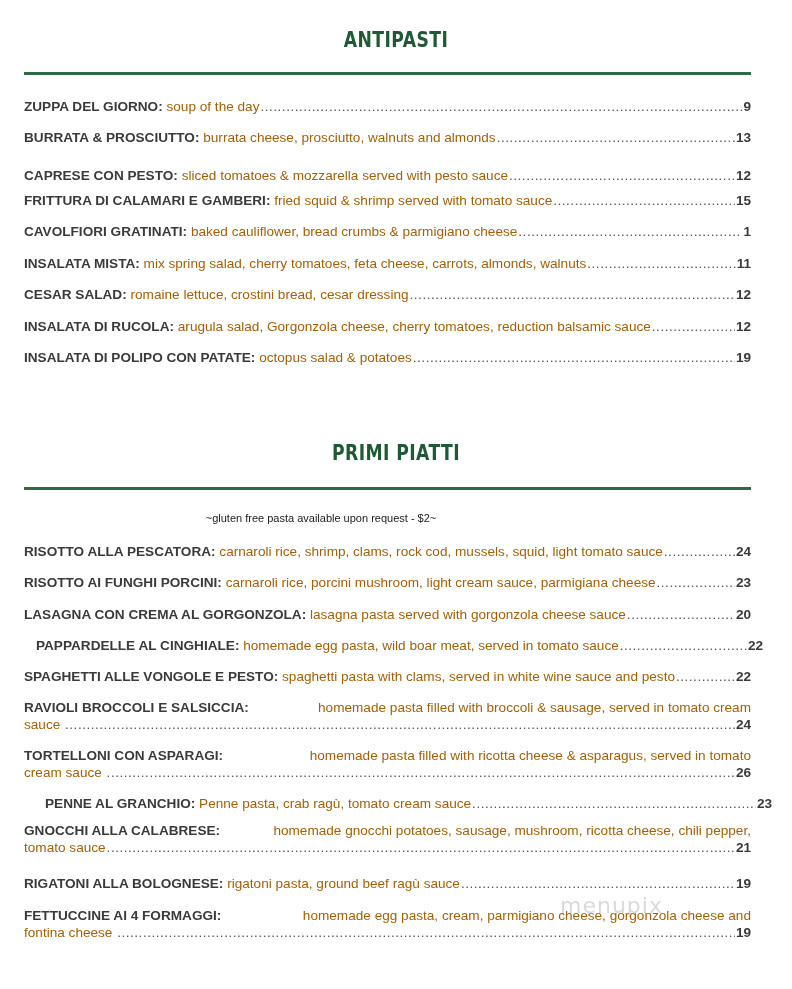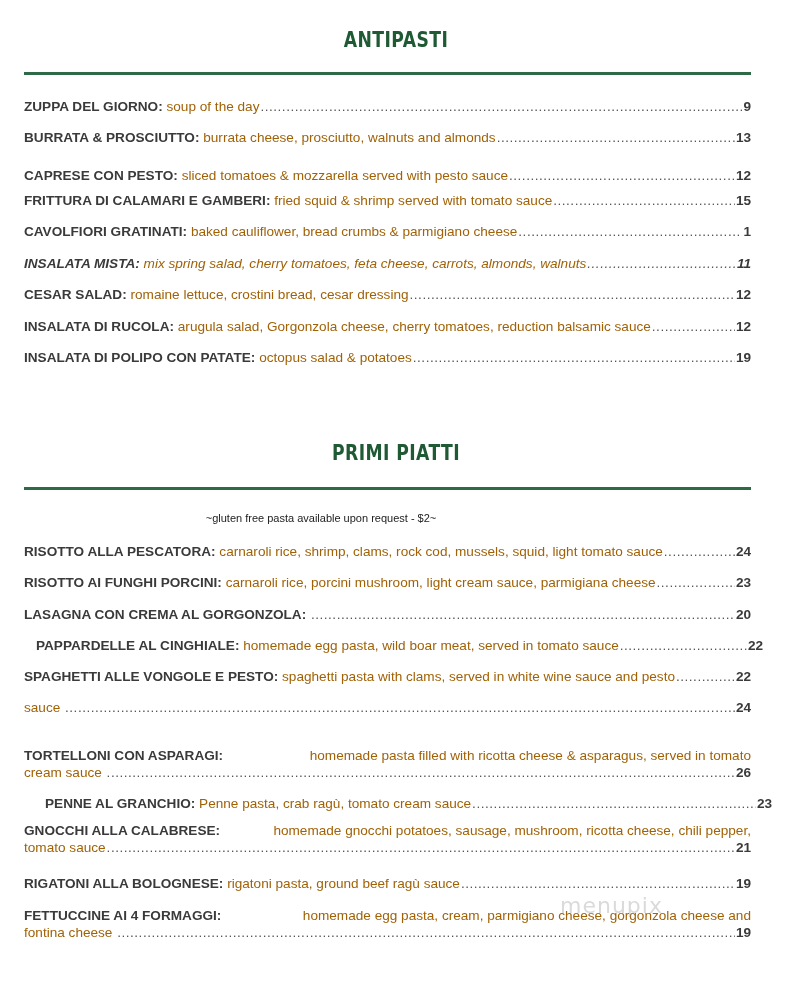--- a/index.html
+++ b/index.html
@@ -34,21 +34,21 @@
   </div>
 <div class="item" style="top:167px;">
     <div class="line"><span class="name">CAPRESE CON PESTO:</span>&nbsp;<span class="desc">sliced tomatoes &amp; mozzarella served with pesto sauce</span><span class="dots"></span><span class="price">12</span></div>
   </div>
 <div class="item" style="top:192px;">
     <div class="line"><span class="name">FRITTURA DI CALAMARI E GAMBERI:</span>&nbsp;<span class="desc">fried squid &amp; shrimp served with tomato sauce</span><span class="dots"></span><span class="price">15</span></div>
   </div>
 <div class="item" style="top:223px;">
     <div class="line"><span class="name">CAVOLFIORI GRATINATI:</span>&nbsp;<span class="desc">baked cauliflower, bread crumbs &amp; parmigiano cheese</span><span class="dots"></span><span class="price">1</span></div>
   </div>
-<div class="item" style="top:255px;font-style:italic;">
+<div class="item" style="top:255px;">
     <div class="line"><span class="name">INSALATA MISTA:</span>&nbsp;<span class="desc">mix spring salad, cherry tomatoes, feta cheese, carrots, almonds, walnuts</span><span class="dots"></span><span class="price">11</span></div>
   </div>
 <div class="item" style="top:286px;">
     <div class="line"><span class="name">CESAR SALAD:</span>&nbsp;<span class="desc">romaine lettuce, crostini bread, cesar dressing</span><span class="dots"></span><span class="price">12</span></div>
   </div>
 <div class="item" style="top:318px;">
     <div class="line"><span class="name">INSALATA DI RUCOLA:</span>&nbsp;<span class="desc">arugula salad, Gorgonzola cheese, cherry tomatoes, reduction balsamic sauce</span><span class="dots"></span><span class="price">12</span></div>
   </div>
 <div class="item" style="top:349px;">
     <div class="line"><span class="name">INSALATA DI POLIPO CON PATATE:</span>&nbsp;<span class="desc">octopus salad &amp; potatoes</span><span class="dots"></span><span class="price">19</span></div>
@@ -58,30 +58,31 @@
 <div class="rule" style="top:487px;"></div>
 <div class="note" style="top:512px;">~gluten free pasta available upon request - $2~</div>
 
 <div class="item" style="top:543px;">
     <div class="line"><span class="name">RISOTTO ALLA PESCATORA:</span>&nbsp;<span class="desc">carnaroli rice, shrimp, clams, rock cod, mussels, squid, light tomato sauce</span><span class="dots"></span><span class="price">24</span></div>
   </div>
 <div class="item" style="top:574px;">
     <div class="line"><span class="name">RISOTTO AI FUNGHI PORCINI:</span>&nbsp;<span class="desc">carnaroli rice, porcini mushroom, light cream sauce, parmigiana cheese</span><span class="dots"></span><span class="price">23</span></div>
   </div>
 <div class="item" style="top:606px;">
-    <div class="line"><span class="name">LASAGNA CON CREMA AL GORGONZOLA:</span>&nbsp;<span class="dots"></span><span class="price">20</span></div>
+    <div class="line"><span class="name">LASAGNA CON CREMA AL GORGONZOLA:</span>&nbsp;<span class="desc">lasagna pasta served with gorgonzola cheese sauce</span><span class="dots"></span><span class="price">20</span></div>
   </div>
 <div class="item" style="top:637px;padding-left:12px;">
     <div class="line"><span class="name">PAPPARDELLE AL CINGHIALE:</span>&nbsp;<span class="desc">homemade egg pasta, wild boar meat, served in tomato sauce</span><span class="dots"></span><span class="price">22</span></div>
   </div>
 <div class="item" style="top:668px;">
     <div class="line"><span class="name">SPAGHETTI ALLE VONGOLE E PESTO:</span>&nbsp;<span class="desc">spaghetti pasta with clams, served in white wine sauce and pesto</span><span class="dots"></span><span class="price">22</span></div>
   </div>
 
 <div class="item wrap" style="top:699px;">
+  <div class="line"><span class="name">RAVIOLI BROCCOLI E SALSICCIA:</span>&nbsp;<span class="desc">homemade pasta filled with broccoli &amp; sausage, served in tomato cream</span></div>
   <div class="line"><span class="desc">sauce</span>&nbsp;<span class="dots"></span><span class="price">24</span></div>
 </div>
 <div class="item wrap" style="top:747px;">
   <div class="line"><span class="name">TORTELLONI CON ASPARAGI:</span>&nbsp;<span class="desc">homemade pasta filled with ricotta cheese &amp; asparagus, served in tomato</span></div>
   <div class="line"><span class="desc">cream sauce</span>&nbsp;<span class="dots"></span><span class="price">26</span></div>
 </div>
 <div class="item" style="top:795px;margin-left:21px;">
     <div class="line"><span class="name">PENNE AL GRANCHIO:</span>&nbsp;<span class="desc">Penne pasta, crab ragù, tomato cream sauce</span><span class="dots"></span><span class="price">23</span></div>
   </div>
 <div class="item wrap" style="top:822px;">

